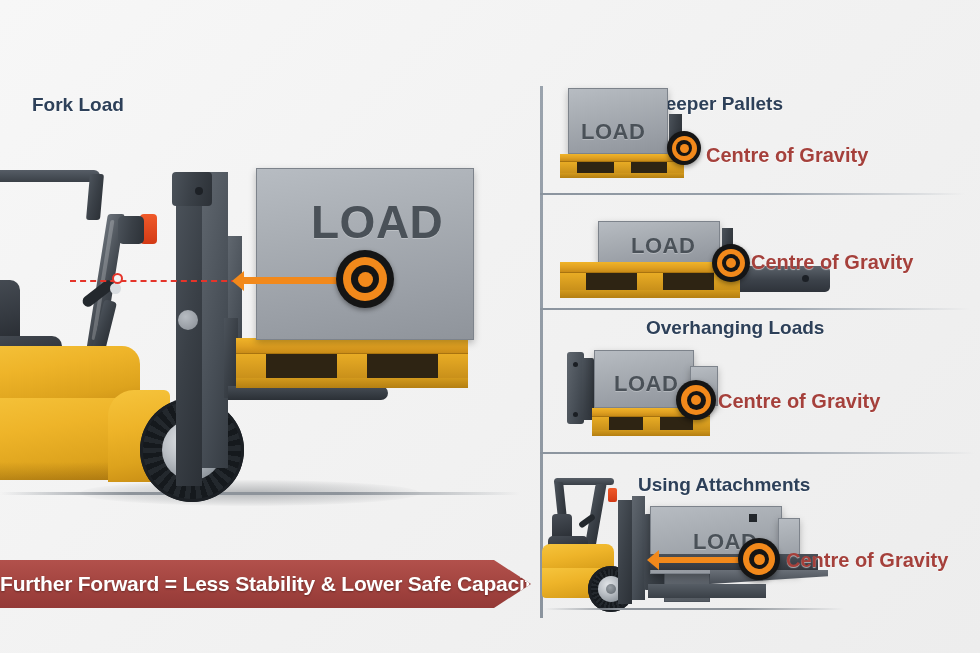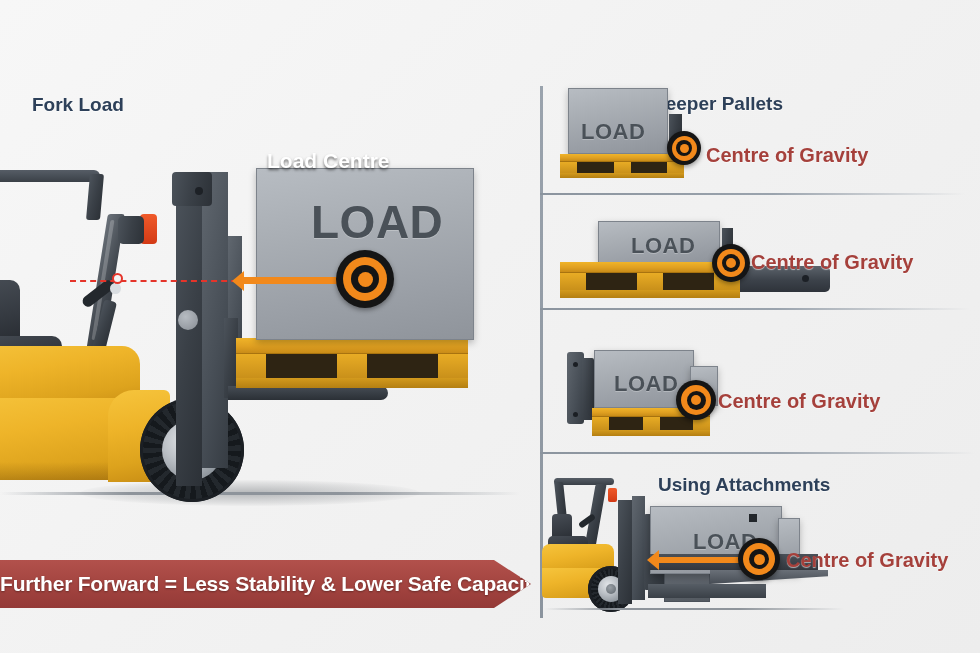--- a/index.html
+++ b/index.html
@@ -245,21 +245,20 @@
 
     <div class="cog" style="left:336px;top:250px;width:58px;height:58px;">
       <div class="r2" style="width:44px;height:44px;">
         <div class="r3" style="width:28px;height:28px;">
           <div class="r4" style="width:15px;height:15px;"></div>
         </div>
       </div>
     </div>
 
     <span class="lbl-forkface" style="left:32px;top:94px;">Fork Load</span>
-    <span class="lbl-loadcentre" style="left:267px;top:149px;">Load Centre</span>
   </div>
 
   <div id="banner">
     <span class="btxt">Further Forward = Less Stability &amp; Lower Safe Capacity</span>
   </div>
 
   <div id="rightcol">
     <div id="rail"></div>
     <div class="divider" style="top:107px;width:425px;"></div>
     <div class="divider" style="top:222px;width:430px;"></div>
@@ -326,20 +325,21 @@
           <div class="r3" style="width:18px;height:18px;">
             <div class="r4" style="width:10px;height:10px;"></div>
           </div>
         </div>
       </div>
 
       <span class="mini-cog-label" style="left:211px;top:55px;">Centre of Gravity</span>
     </div>
 
     <div class="mini" style="top:226px;height:140px;">
+      <span class="mini-title" style="left:106px;top:5px;">Overhanging Loads</span>
 
       <div class="steel-l" style="left:27px;top:40px;width:17px;height:72px;border-radius:3px;"></div>
       <div class="steel" style="left:42px;top:46px;width:12px;height:62px;border-radius:2px;"></div>
       <div class="abs" style="left:33px;top:50px;width:5px;height:5px;border-radius:50%;background:#1b1f24;"></div>
       <div class="abs" style="left:33px;top:100px;width:5px;height:5px;border-radius:50%;background:#1b1f24;"></div>
 
       <div class="loadbox" style="left:54px;top:38px;width:100px;height:58px;">
         <span class="lt" style="font-size:22px;position:absolute;top:20px;left:19px;">LOAD</span>
       </div>
 
@@ -360,21 +360,21 @@
           <div class="r3" style="width:19px;height:19px;">
             <div class="r4" style="width:10px;height:10px;"></div>
           </div>
         </div>
       </div>
 
       <span class="mini-cog-label" style="left:178px;top:78px;">Centre of Gravity</span>
     </div>
 
     <div class="mini" style="top:370px;height:162px;">
-      <span class="mini-title" style="left:98px;top:18px;margin-left:20px;">Using Attachments</span>
+      <span class="mini-title" style="left:98px;top:18px;">Using Attachments</span>
 
       <div class="steel" style="left:14px;top:22px;width:60px;height:7px;border-radius:4px;
                   background:linear-gradient(180deg,#565d66,#3a4047);"></div>
       <div class="steel" style="left:16px;top:26px;width:9px;height:36px;transform:skewX(6deg);border-radius:2px;"></div>
       <div class="steel" style="left:50px;top:28px;width:11px;height:64px;transform:skewX(-10deg);border-radius:2px;"></div>
       <div class="abs" style="left:68px;top:32px;width:9px;height:14px;border-radius:2px;
                   background:linear-gradient(180deg,#f05a2a,#d33a15);"></div>
       <div class="seat" style="left:12px;top:58px;width:20px;height:26px;border-radius:4px;"></div>
       <div class="seat" style="left:8px;top:80px;width:40px;height:13px;border-radius:5px;"></div>
       <div class="abs" style="left:38px;top:62px;width:18px;height:6px;border-radius:3px;

